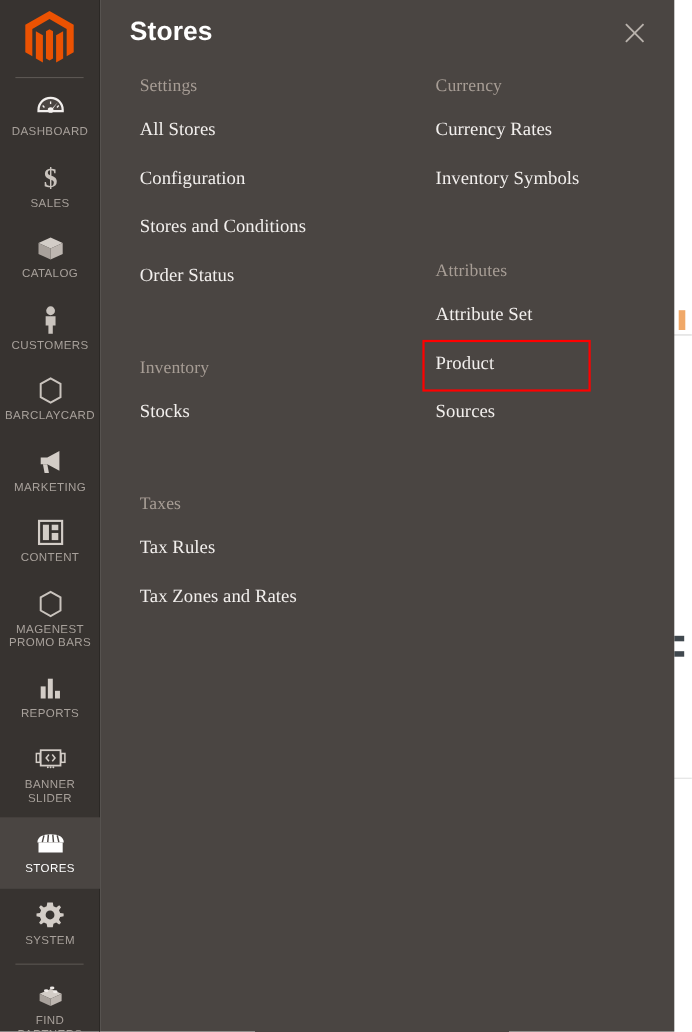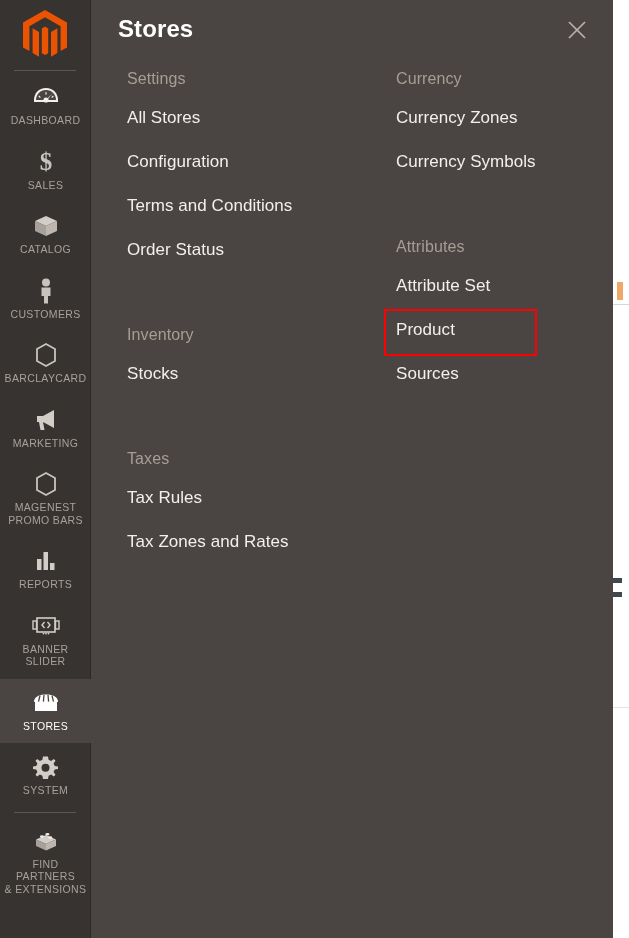--- a/index.html
+++ b/index.html
@@ -145,21 +145,21 @@
     left: 0;
     width: 522px;
   }
   .col {
     position: absolute;
     top: 0;
   }
   .col-left  { left: 27px;  width: 250px; }
   .col-right { left: 296px; width: 210px; }
 
-  .group { position: relative; }
+  .group { position: relative; font-family: Liberation Serif, serif; }
 
   .group-title {
     font-size: 16px;
     color: #a79d95;
     padding-left: 9px;
     height: 34px;
     line-height: 34px;
     letter-spacing: 0.1px;
   }
 
@@ -269,20 +269,31 @@
     <div class="nav-item">
       <span class="ico">
         <svg width="26" height="24" viewBox="0 0 26 24">
           <path d="M4 8 L10 8 L21 2 L21 20 L10 14 L4 14 Z" fill="#d3cdc7"></path>
           <path d="M6 14 L10 14 L11.5 22 L7.5 22 Z" fill="#d3cdc7"></path>
         </svg>
       </span>
       <span class="lbl">MARKETING</span>
     </div>
 
+    <div class="nav-item">
+      <span class="ico">
+        <svg width="24" height="24" viewBox="0 0 24 24">
+          <rect x="1.5" y="1.5" width="21" height="21" fill="none" stroke="#d3cdc7" stroke-width="2"></rect>
+          <rect x="5" y="5" width="5.5" height="14" fill="#d3cdc7"></rect>
+          <rect x="13" y="5" width="6" height="5" fill="#d3cdc7"></rect>
+          <rect x="13" y="12.5" width="6" height="6.5" fill="#d3cdc7"></rect>
+        </svg>
+      </span>
+      <span class="lbl">CONTENT</span>
+    </div>
 
     <div class="nav-item">
       <span class="ico">
         <svg width="24" height="26" viewBox="0 0 24 26">
           <path d="M12 2 L21 7 L21 19 L12 24 L3 19 L3 7 Z" fill="none" stroke="#c9c3bd" stroke-width="1.8"></path>
         </svg>
       </span>
       <span class="lbl">MAGENEST
 PROMO BARS</span>
     </div>
@@ -371,21 +382,21 @@
     </div>
 
     <div class="cols">
 
       <div class="col col-left">
 
         <div class="group">
           <div class="group-title">Settings</div>
           <a class="menu-link">All Stores</a>
           <a class="menu-link">Configuration</a>
-          <a class="menu-link">Terms and Conditions</a>
+          <a class="menu-link">Stores and Conditions</a>
           <a class="menu-link">Order Status</a>
         </div>
 
         <div style="height:46px"></div>
 
         <div class="group">
           <div class="group-title">Inventory</div>
           <a class="menu-link">Stocks</a>
         </div>
 
@@ -395,22 +406,22 @@
           <div class="group-title">Taxes</div>
           <a class="menu-link">Tax Rules</a>
           <a class="menu-link">Tax Zones and Rates</a>
         </div>
       </div>
 
       <div class="col col-right">
 
         <div class="group">
           <div class="group-title">Currency</div>
-          <a class="menu-link">Currency Zones</a>
-          <a class="menu-link">Currency Symbols</a>
+          <a class="menu-link">Currency Rates</a>
+          <a class="menu-link">Inventory Symbols</a>
         </div>
 
         <div style="height:46px"></div>
 
         <div class="group">
           <div class="group-title">Attributes</div>
           <a class="menu-link">Attribute Set</a>
           <a class="menu-link highlight">Product</a>
           <a class="menu-link">Sources</a>
         </div>

